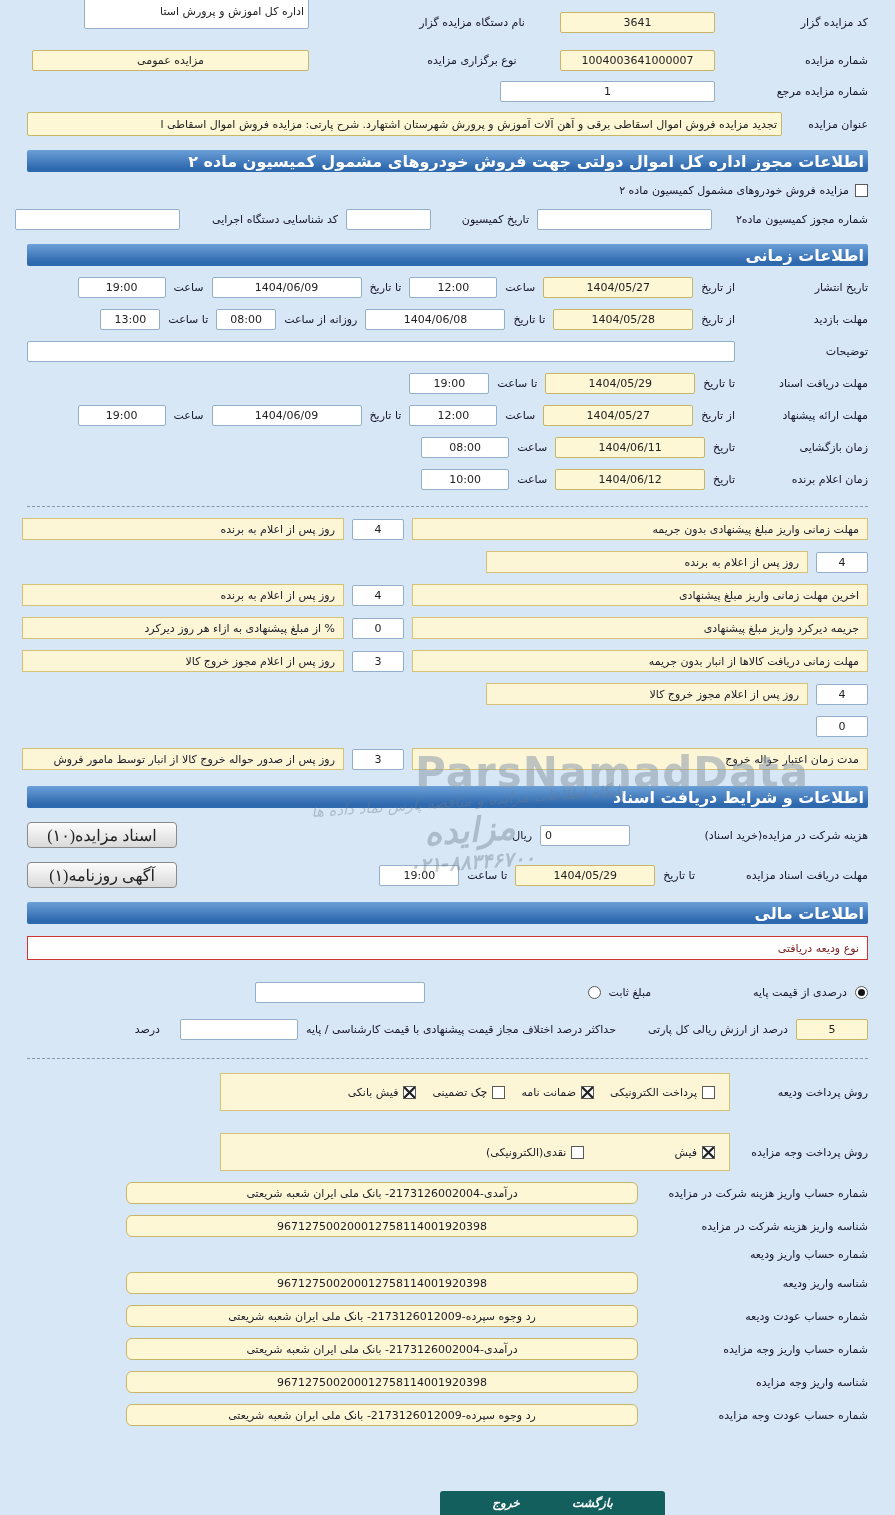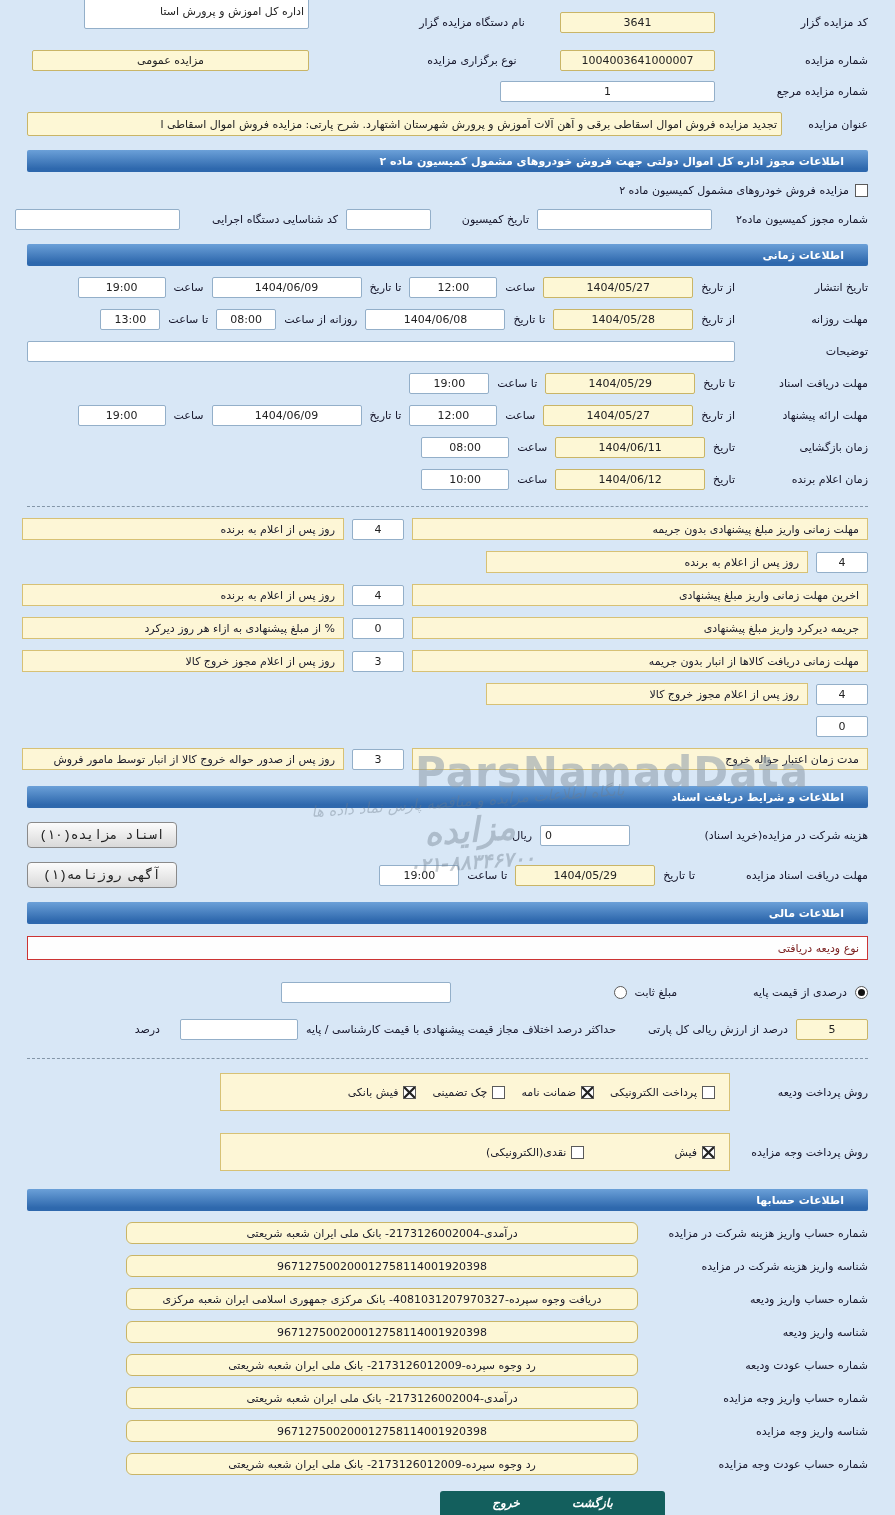--- a/index.html
+++ b/index.html
@@ -11,47 +11,47 @@
 .cap{flex:0 0 auto;color:#15152a;white-space:nowrap}
 .lft{text-align:center;padding-left:75px}
 input,button{outline:none}
 .inp{height:21px;border:1px solid #93afc9;background:#fff;border-radius:2px;font-family:inherit;font-size:11px;text-align:center;color:#222;padding:0 4px;flex:0 0 auto}
 .inp.yellow{background:#fdf7d5;border-color:#c9b567}
 .inp.rt{text-align:right;direction:rtl}
 .inp.lt{text-align:left;direction:ltr}
 .agency{height:36px;position:relative;top:-11px}
 .grow{flex:1 1 auto}
 .h24{height:24px}
-.sec{height:22px;background:linear-gradient(180deg,#6ba0d8,#2e68ad 85%);color:#fff;font-weight:bold;font-size:11px;display:flex;align-items:center;padding:0 24px;border-radius:2px}
+.sec{height:22px;background:linear-gradient(180deg,#6ba0d8,#2e68ad 85%);color:#fff;font-weight:bold;font-size:16px;display:flex;align-items:center;padding:0 4px;border-radius:2px}
 .dash{border-top:1px dashed #8496a8;height:0}
 .cb{width:13px;height:13px;background:#fff;border:1px solid #5a5a5a;flex:0 0 auto;cursor:pointer}
 .cb.on{background-image:linear-gradient(45deg,transparent 40%,#222 46%,#222 54%,transparent 60%),linear-gradient(135deg,transparent 40%,#222 46%,#222 54%,transparent 60%)}
 .radio{width:13px;height:13px;border:1px solid #5a5a5a;border-radius:50%;background:#fff;flex:0 0 auto;position:relative;cursor:pointer}
 .radio.on::after{content:"";position:absolute;inset:2px;background:#111;border-radius:50%}
 .cell{height:22px;background:#fdf6d6;border:1px solid #d7c175;display:flex;align-items:center;padding:0 8px;flex:0 0 auto;white-space:nowrap;overflow:hidden}
 .p-label{width:456px}
 .p-suffix{width:322px}
-.btn{height:26px;background:linear-gradient(180deg,#fcfcfc,#d9d9d9);border:1px solid #8a8a8a;border-radius:4px;display:flex;align-items:center;justify-content:center;font-family:Liberation Mono, monospace;font-size:13px;color:#222;flex:0 0 auto;cursor:pointer}
+.btn{height:26px;background:linear-gradient(180deg,#fcfcfc,#d9d9d9);border:1px solid #8a8a8a;border-radius:4px;display:flex;align-items:center;justify-content:center;font-family:Liberation Serif, serif;font-size:16px;color:#222;flex:0 0 auto;cursor:pointer}
 .push-left{margin-right:auto}
 .redbar{height:24px;border:1px solid #cc3434;background:#fefefe;display:flex;align-items:center;padding:0 8px;color:#7c2222}
 .pm-box{width:510px;height:38px;background:#fdf6d6;border:1px solid #d7c175;display:flex;align-items:center;padding:0 14px;gap:16px;flex:0 0 auto}
 .pm-box.wgap{gap:90px}
 .group{display:flex;align-items:center;gap:5px}
 .acc-box{width:512px;height:22px;background:#fdf7d5;border:1px solid #c9b567;border-radius:6px;display:flex;align-items:center;justify-content:center;flex:0 0 auto;white-space:nowrap;overflow:hidden}
 .footer{position:absolute;left:440px;top:1491px;width:225px;height:24px;background:#135f5d;display:flex;align-items:center;justify-content:space-evenly;color:#fff;font-style:italic;font-weight:bold;font-size:12px;border-radius:3px 3px 0 0}
 .footer span{cursor:pointer}
 .wm-latin{position:absolute;top:748px;left:415px;width:480px;font-size:42px;font-weight:bold;color:#8d9cab;opacity:.55;letter-spacing:1px;z-index:4;pointer-events:none;direction:ltr;white-space:nowrap}
 .wm-fa{position:absolute;top:792px;left:255px;width:430px;z-index:4;opacity:.4;transform:rotate(-4deg);text-align:center;color:#6e7d8c;pointer-events:none;font-style:italic}
 .wm-l1{font-size:15px}
 .wm-l2{font-size:34px;font-weight:bold}
 .wm-l3{font-size:20px;font-weight:bold;direction:ltr}
 .mt4{margin-top:4px}.mt10{margin-top:10px}.mt11{margin-top:11px}.mt12{margin-top:12px}.mt14{margin-top:14px}.mt16{margin-top:16px}.mt18{margin-top:18px}.mt22{margin-top:22px}
 .w52{width:52px}.w60{width:60px}.w72{width:72px}.w80{width:80px}.w85{width:85px}.w88{width:88px}.w90{width:90px}.w118{width:118px}.w140{width:140px}.w150{width:150px}.w155{width:155px}.w165{width:165px}.w170{width:170px}.w175{width:175px}.w215{width:215px}.w225{width:225px}.w277{width:277px}
 .lb78{width:78px}.lb90{width:90px}.lb125{width:125px}.lb130{width:130px}.lb145{width:145px}.lb148{width:148px}.lb150{width:150px}.lb165{width:165px}.lb222{width:222px}.lb230{width:230px}.lb235{width:235px}
-.m130{margin-right:68px}.m155{margin-right:155px}.m24{margin-right:24px}.m12{margin-right:12px}
+.m130{margin-right:94px}.m155{margin-right:155px}.m24{margin-right:24px}.m12{margin-right:12px}
 .gap6{gap:6px}
 </style>
 </head>
 <body>
 
 <div class="page">
 
   <div class="frow mt4">
     <span class="lbl lb145">کد مزایده گزار</span>
     <input class="inp yellow w155" value="3641" style="">
@@ -100,21 +100,21 @@
     <input class="inp yellow w150" value="1404/05/27" style="">
     <span class="cap">ساعت</span>
     <input class="inp w88" value="12:00" style="">
     <span class="cap">تا تاریخ</span>
     <input class="inp w150" value="1404/06/09" style="">
     <span class="cap">ساعت</span>
     <input class="inp w88" value="19:00" style="">
   </div>
 
   <div class="frow mt11">
-    <span class="lbl lb125">مهلت روزانه</span>
+    <span class="lbl lb125">مهلت بازدید</span>
     <span class="cap">از تاریخ</span>
     <input class="inp yellow w140" value="1404/05/28" style="">
     <span class="cap">تا تاریخ</span>
     <input class="inp w140" value="1404/06/08" style="">
     <span class="cap">روزانه از ساعت</span>
     <input class="inp w60" value="08:00" style="">
     <span class="cap">تا ساعت</span>
     <input class="inp w60" value="13:00" style="">
   </div>
 
@@ -269,33 +269,31 @@
         <span class="cb on"></span>
         <span>فیش</span>
       </span>
       <span class="group">
         <span class="cb"></span>
         <span>نقدی(الکترونیکی)</span>
       </span>
     </div>
   </div>
 
-  <div class="sec mt18">اطلاعات حسابها</div>
 
   <div class="frow mt11">
     <span class="lbl lb222">شماره حساب واریز هزینه شرکت در مزایده</span>
     <div class="acc-box">درآمدی-2173126002004- بانک ملی ایران شعبه شریعتی</div>
   </div>
   <div class="frow mt11">
     <span class="lbl lb222">شناسه واریز هزینه شرکت در مزایده</span>
     <div class="acc-box">967127500200012758114001920398</div>
   </div>
   <div class="frow mt11">
     <span class="lbl lb222">شماره حساب واریز ودیعه</span>
-    <div class="acc-box">دریافت وجوه سپرده-4081031207970327- بانک مرکزی جمهوری اسلامی ایران شعبه مرکزی</div>
   </div>
   <div class="frow mt11">
     <span class="lbl lb222">شناسه واریز ودیعه</span>
     <div class="acc-box">967127500200012758114001920398</div>
   </div>
   <div class="frow mt11">
     <span class="lbl lb222">شماره حساب عودت ودیعه</span>
     <div class="acc-box">رد وجوه سپرده-2173126012009- بانک ملی ایران شعبه شریعتی</div>
   </div>
   <div class="frow mt11">

